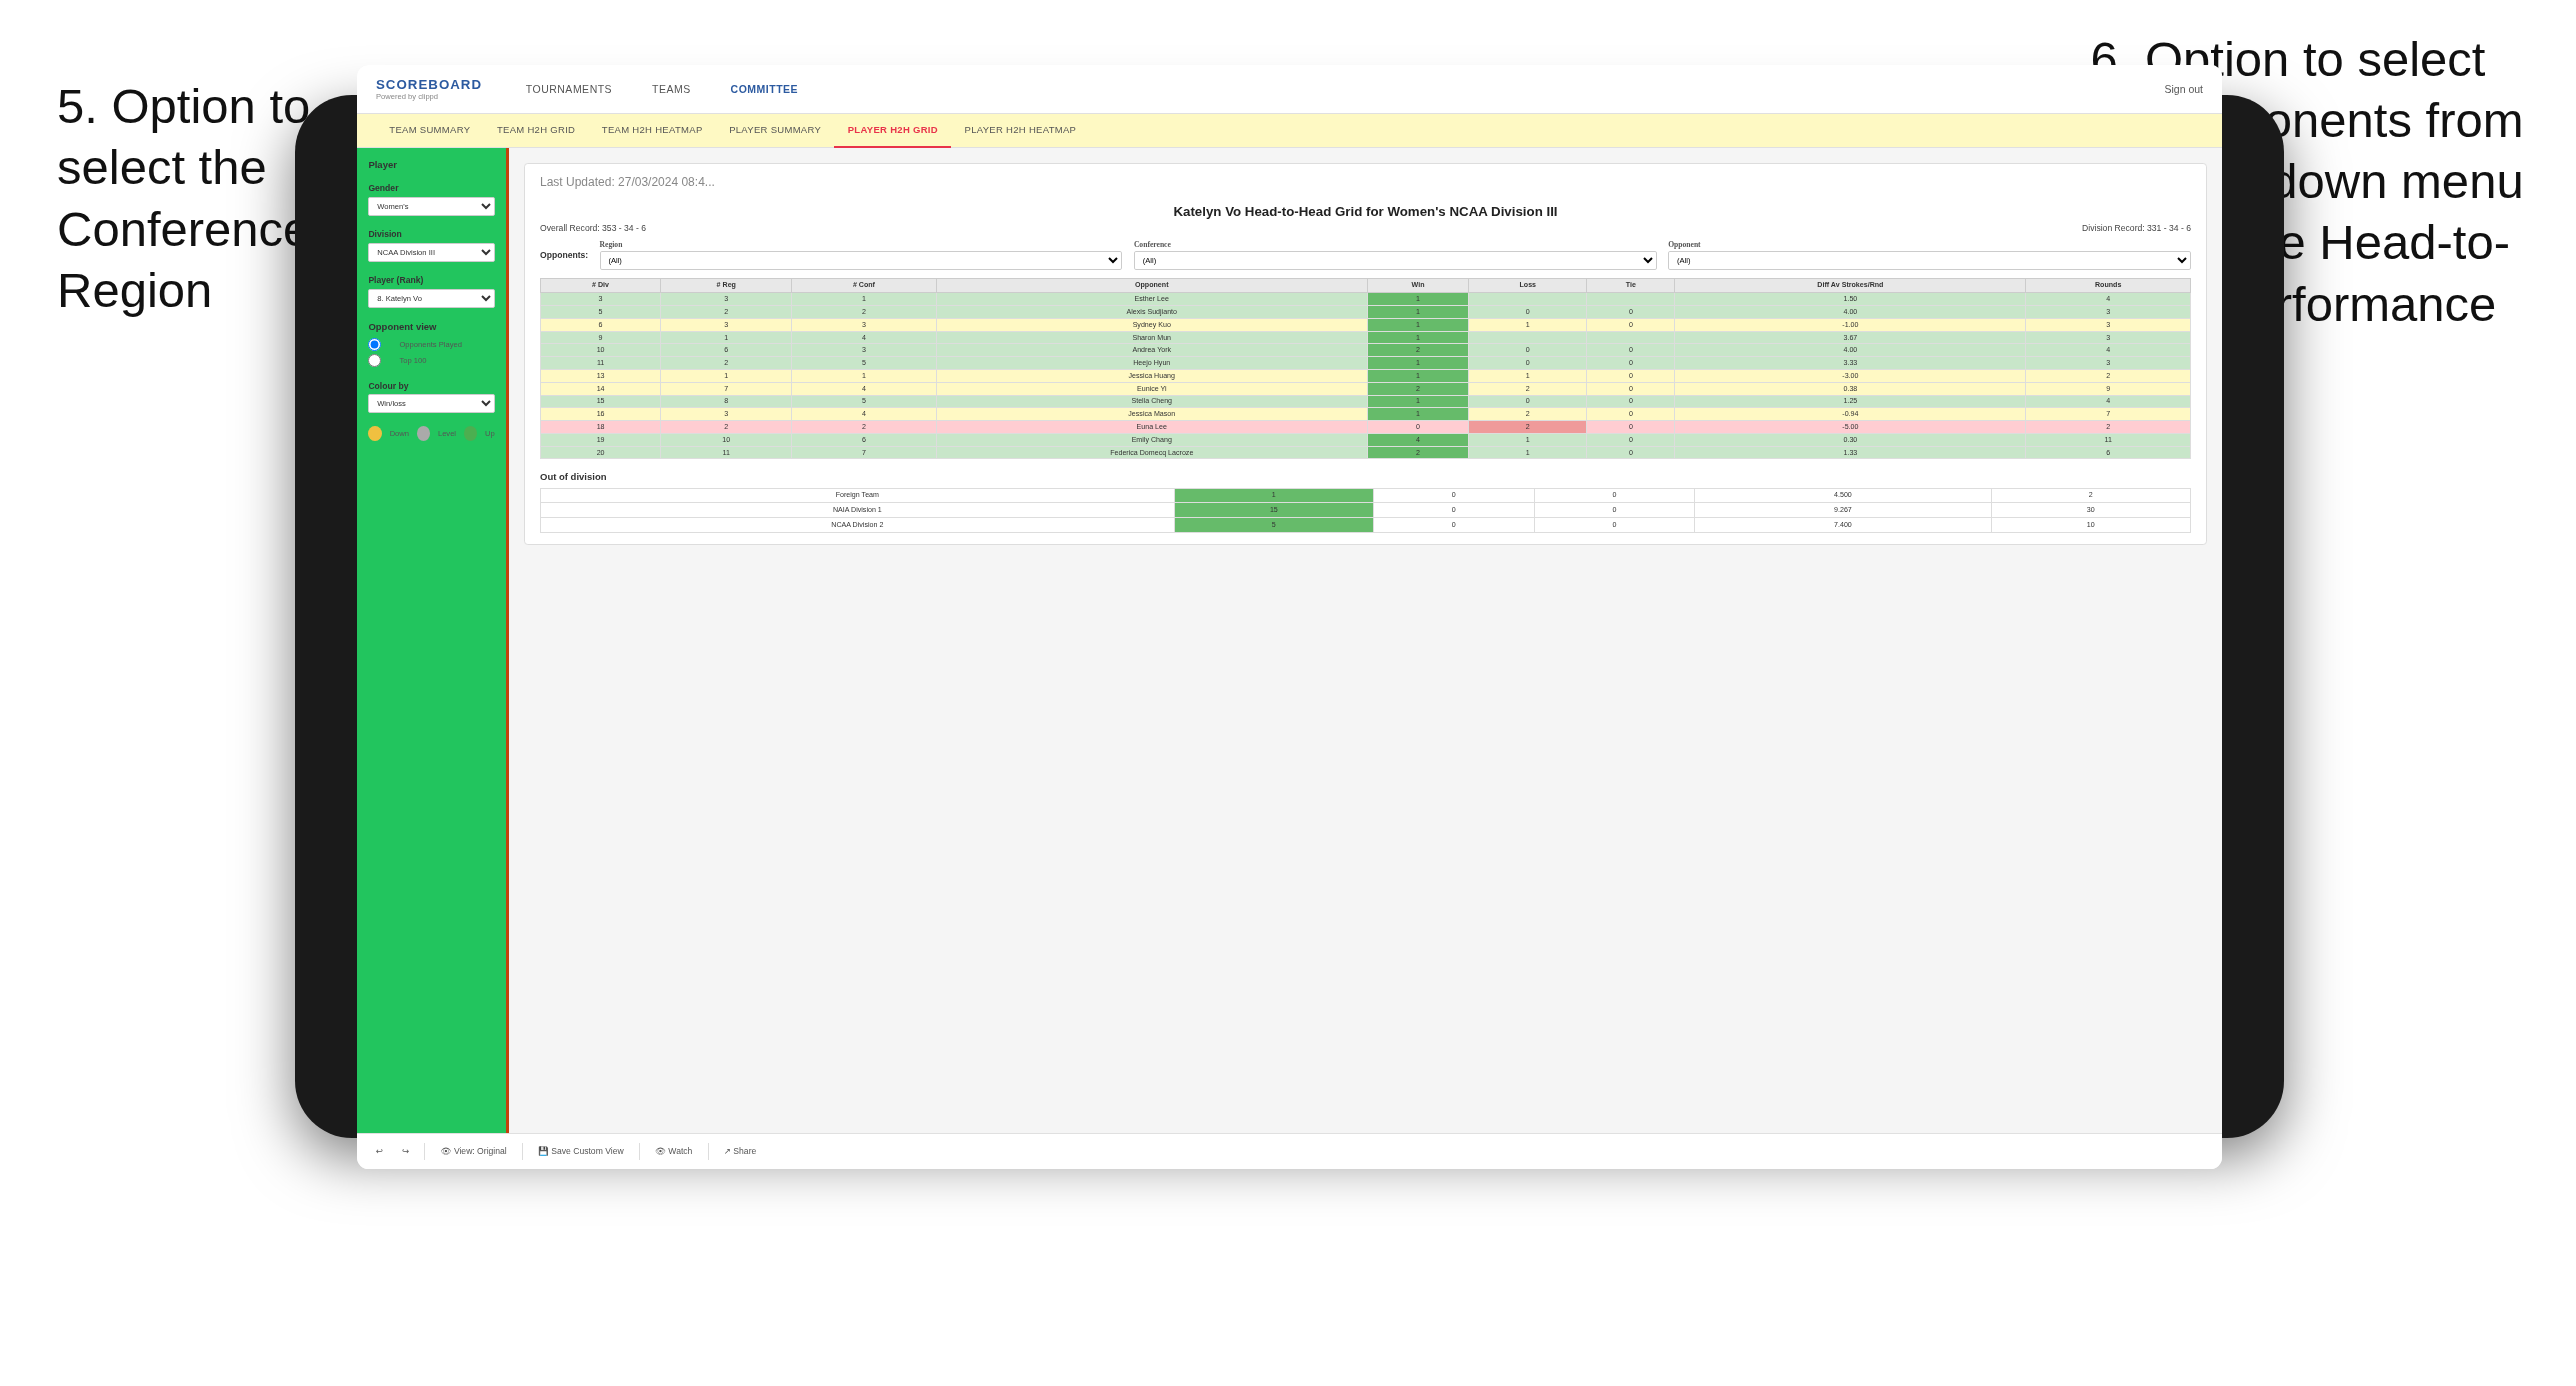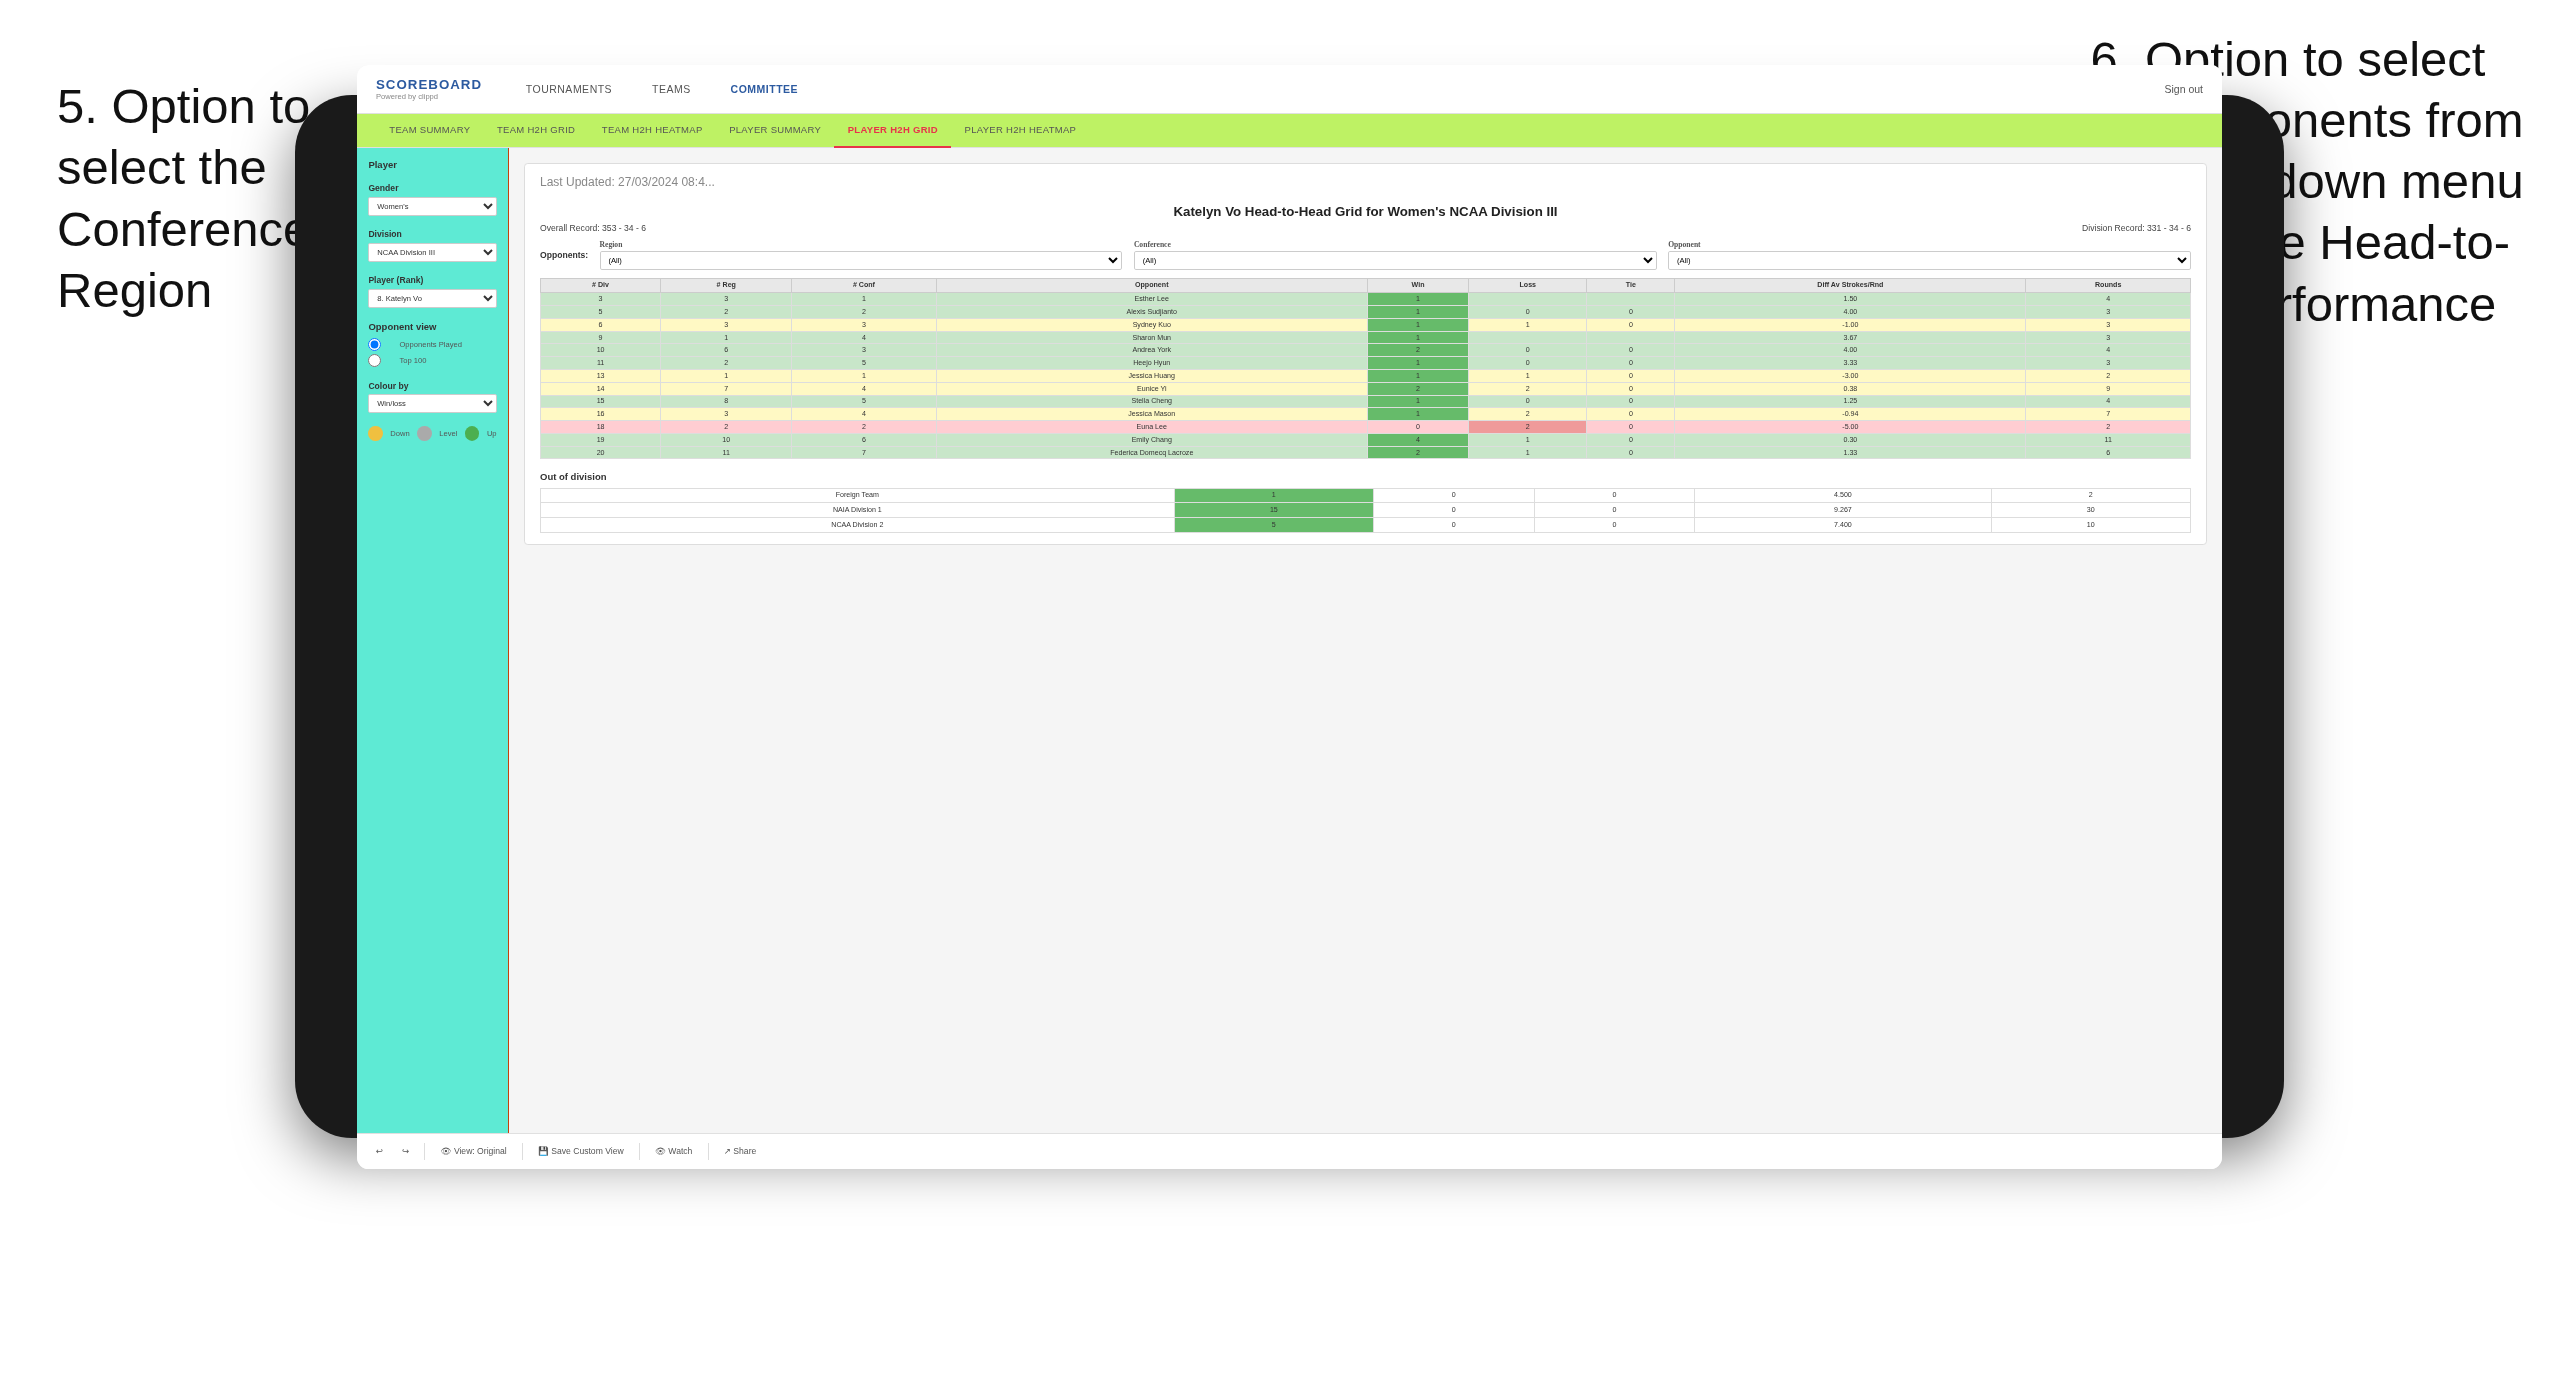--- a/index.html
+++ b/index.html
@@ -112,21 +112,21 @@
     }
 
     .nav-right {
       margin-left: auto;
       font-size: 10.5px;
       color: #555;
     }
 
     
     .sub-nav {
-      background: #bef264;
+      background: #fef9c3;
       height: 34px;
       display: flex;
       align-items: center;
       padding: 0 19px;
       border-bottom: 1.9px solid #e0e0e0;
       gap: 0;
     }
 
     .sub-nav-item {
       font-size: 9.5px;
@@ -152,22 +152,22 @@
     .main-content {
       flex: 1;
       display: flex;
       background: #f5f5f5;
       overflow: hidden;
     }
 
     
     .left-panel {
       width: 152px;
-      background: #5eead4;
-      border-right: 1px solid #c2410c;
+      background: #22c55e;
+      border-right: 3px solid #c2410c;
       padding: 11.4px;
       font-size: 8.6px;
       color: #333;
       flex-shrink: 0;
     }
 
     .panel-section {
       margin-bottom: 13.3px;
     }
 

